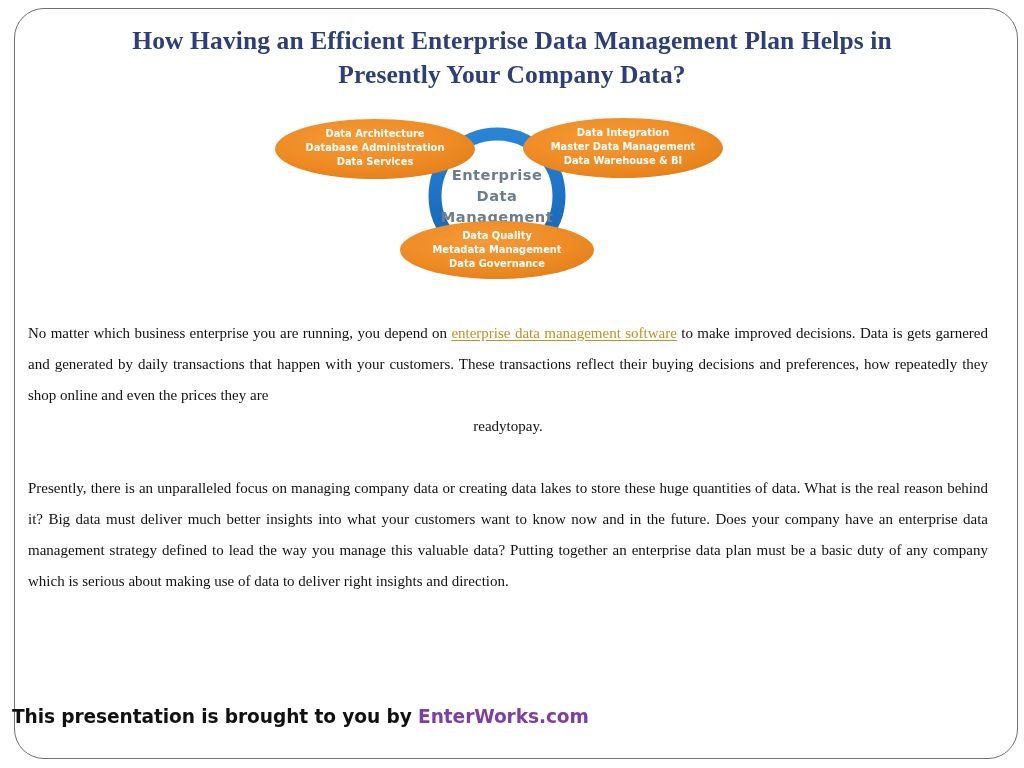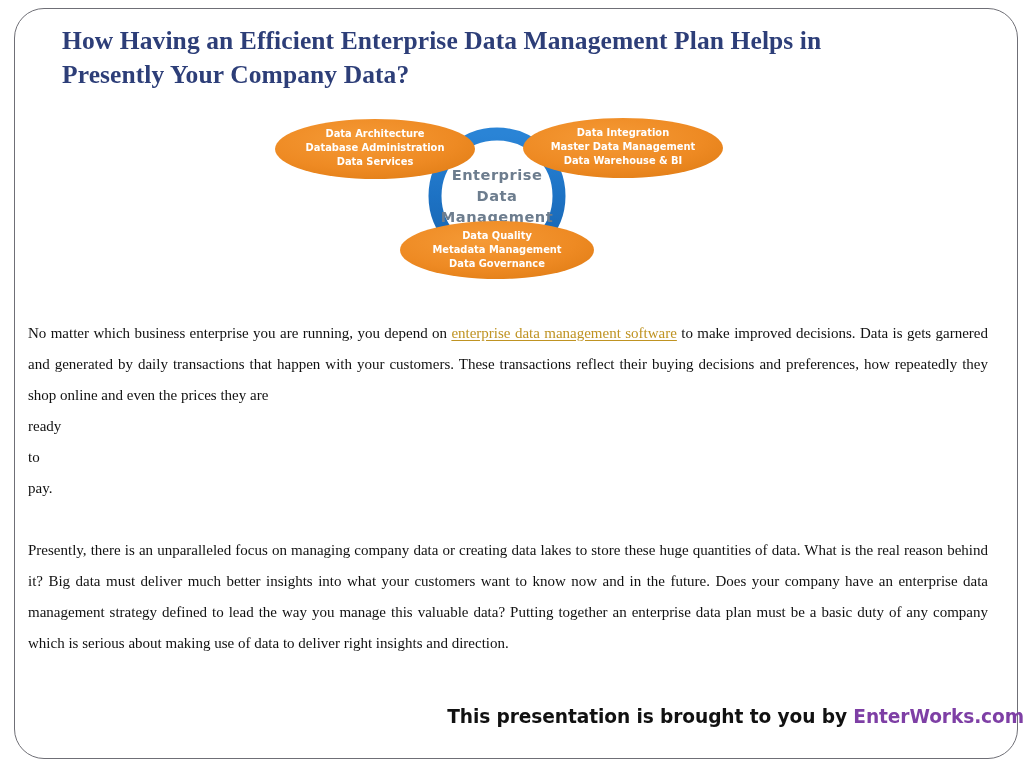--- a/index.html
+++ b/index.html
@@ -37,20 +37,21 @@
     background: transparent;
     pointer-events: none;
   }
 
   
   #title-block {
     position: absolute;
     left: 62px;
     top: 24px;
     width: 900px;
+    text-align: center;
   }
   #title-block .title-line {
     font-family: "Liberation Serif", "DejaVu Serif", serif;
     font-weight: bold;
     font-size: 25.5px;
     line-height: 34px;
     color: #2d3e78;
     letter-spacing: 0.1px;
     white-space: nowrap;
   }
@@ -99,38 +100,37 @@
   #body-text p.para1 {
     margin-bottom: 0;
   }
   #para-gap { height: 31px; }
 
   
   .lastline-stretch {
     display: flex;
     justify-content: center;
     width: 100%;
-    flex-direction: column;
   }
 
   a.inline-link,
   span.inline-link {
     color: #bf9322;
     text-decoration: underline;
     text-decoration-color: #bf9322;
     text-underline-offset: 2px;
   }
 
   
   #footer {
     position: absolute;
     left: 0;
     top: 705px;
     width: 1024px;
-    text-align: right;
+    text-align: left;
     padding-left: 12px;
   }
   #footer .foot-inner {
     display: inline-block;
     font-family: "DejaVu Sans", "Liberation Sans", sans-serif;
     font-weight: bold;
     font-size: 18.6px;
     line-height: 24px;
     color: #111111;
     letter-spacing: -0.1px;

